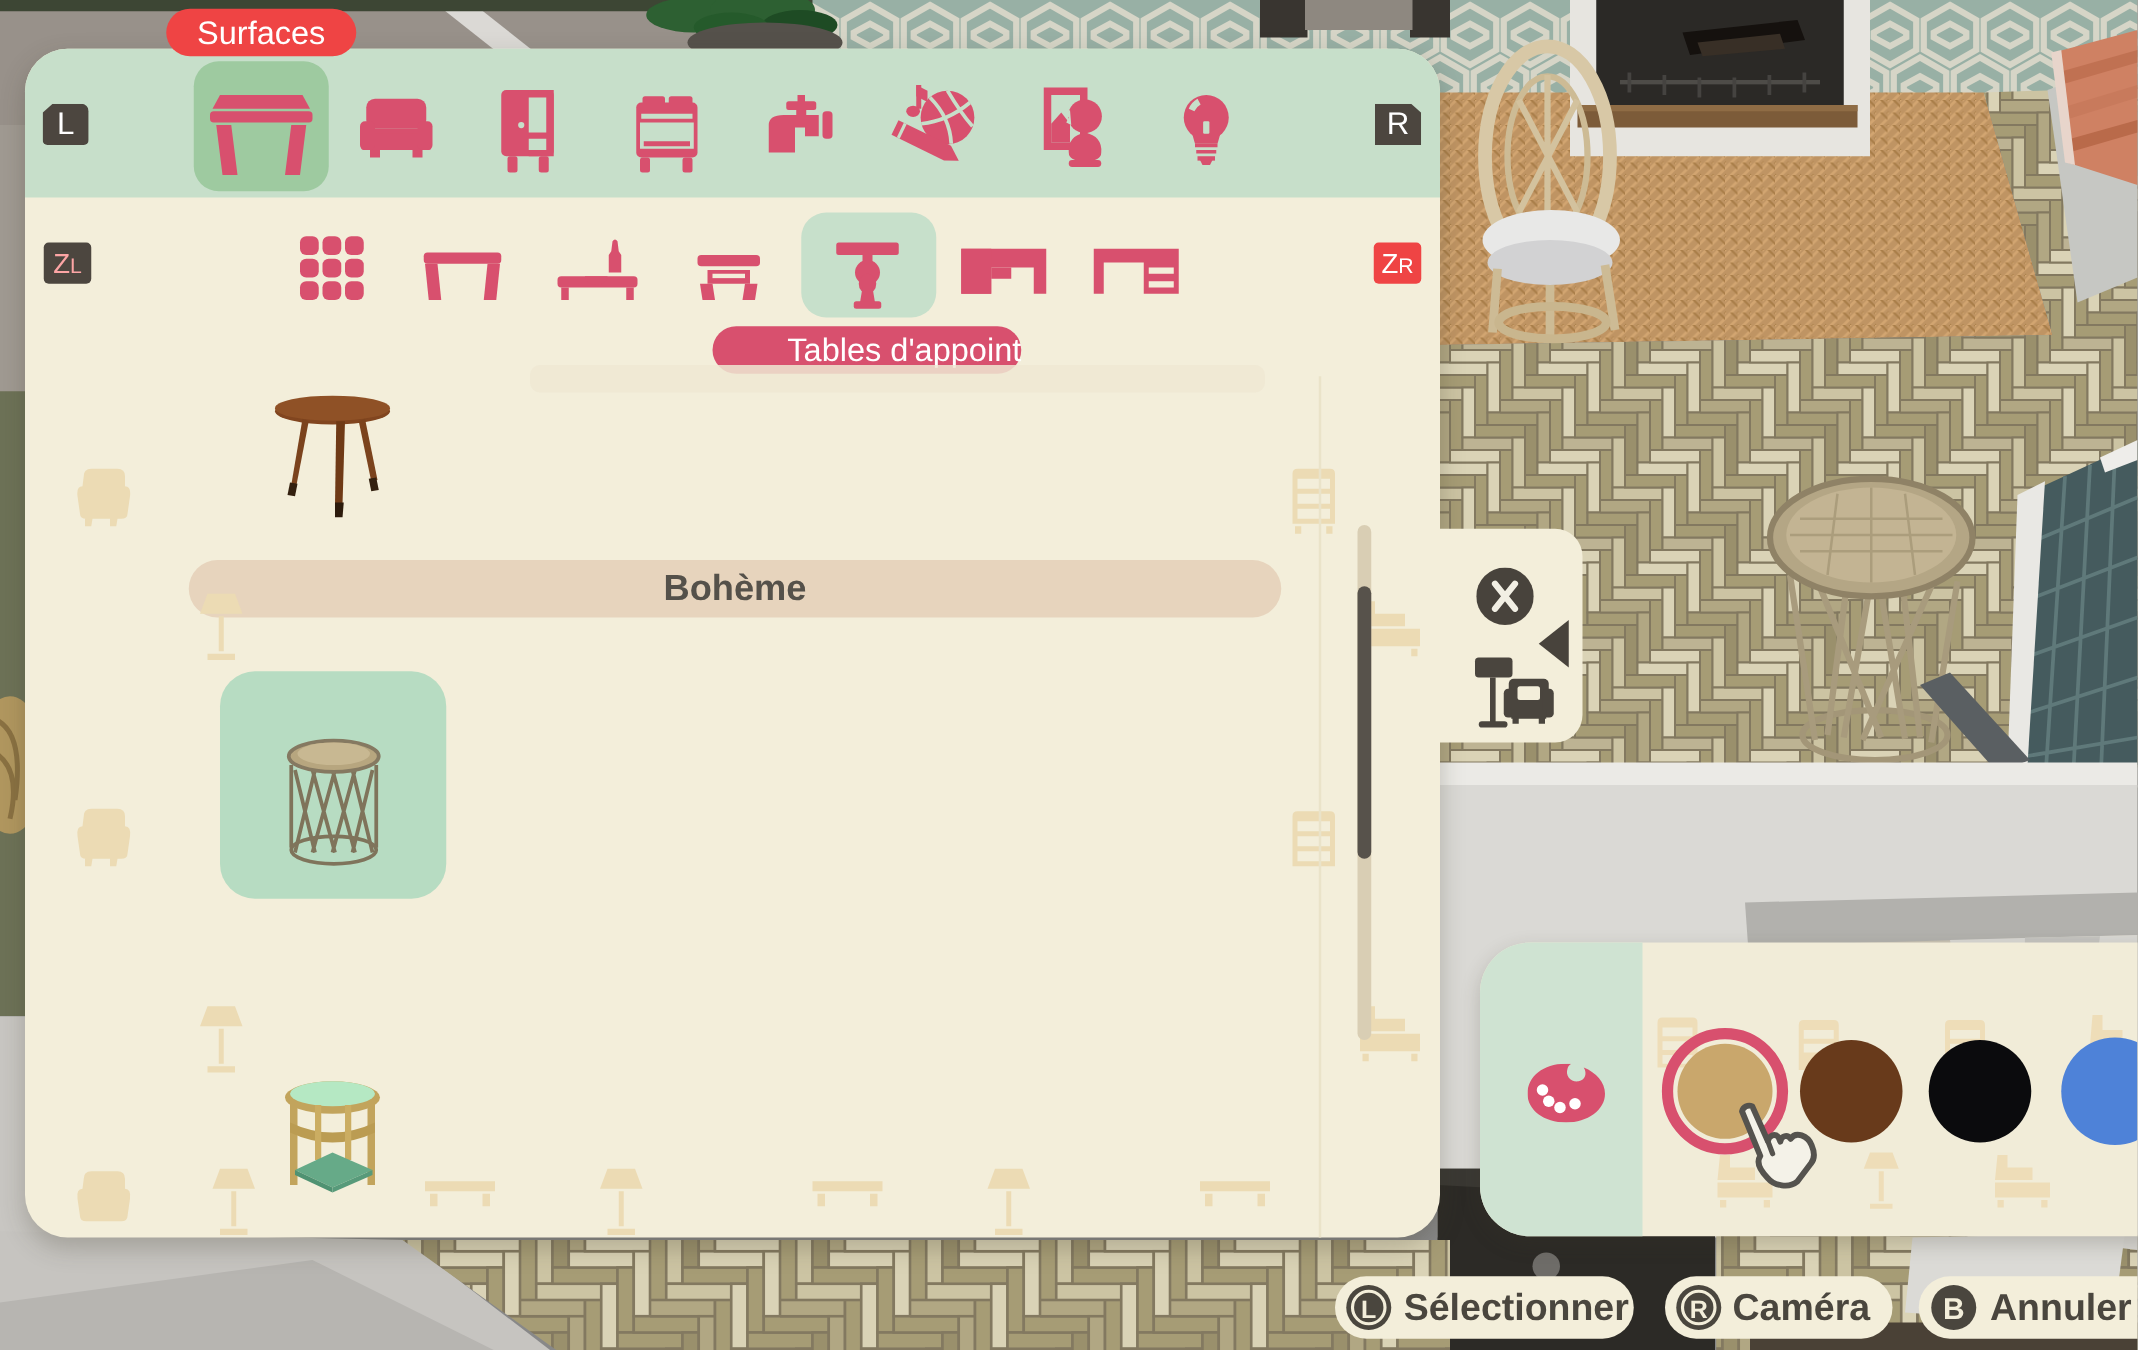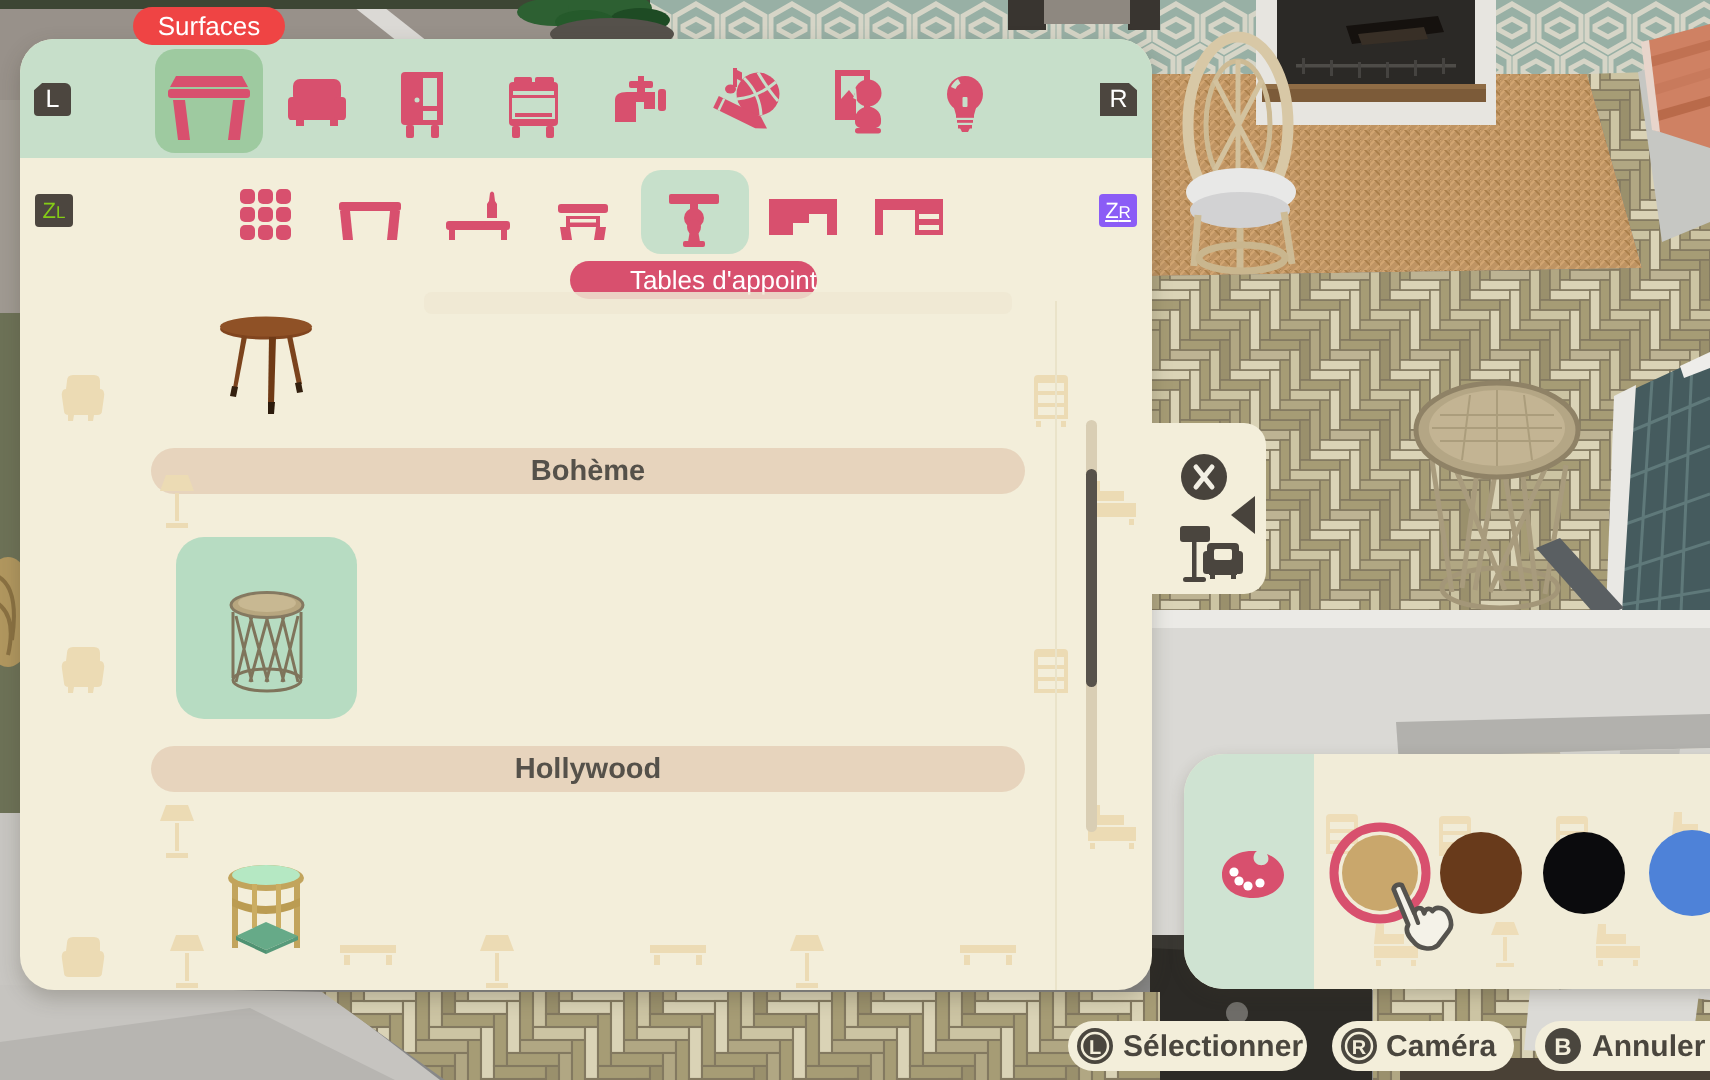--- a/index.html
+++ b/index.html
@@ -213,23 +213,23 @@
 <div class="abs" style="left:20px;top:39px;width:1132px;height:951px;background:#f3eeda;border-radius:34px;box-shadow:0 8px 20px rgba(60,55,40,0.25);"></div>
 
 <div class="abs" style="left:20px;top:39px;width:1132px;height:119px;background:#c7dfca;border-radius:34px 34px 0 0;"></div>
 
 <div class="abs" style="left:133px;top:7px;width:152px;height:38px;background:#ef4444;border-radius:19px;color:#fff;font-size:26px;text-align:center;line-height:38px;">Surfaces</div>
 
 <div class="abs" style="left:34px;top:83px;width:37px;height:33px;background:#4c463f;border-radius:4px 6px 4px 4px;clip-path:polygon(0 22%,22% 0,100% 0,100% 100%,0 100%);color:#fff;font-size:25px;text-align:center;line-height:33px;">L</div>
 
 <div class="abs" style="left:1100px;top:83px;width:37px;height:33px;background:#4c463f;clip-path:polygon(0 0,78% 0,100% 22%,100% 100%,0 100%);color:#fff;font-size:25px;text-align:center;line-height:33px;">R</div>
 
-<div class="abs" style="left:35px;top:194px;width:38px;height:33px;background:#4c463f;border-radius:4px;color:#84cc16;font-size:22px;text-align:center;line-height:33px;">Z<span style="font-size:17px">L</span></div>
-
-<div class="abs" style="left:1099px;top:194px;width:38px;height:33px;background:#8b5cf6;border-radius:4px;color:#fff;font-size:22px;text-align:center;line-height:33px;text-decoration:underline;">Z<span style="font-size:17px">R</span></div>
+<div class="abs" style="left:35px;top:194px;width:38px;height:33px;background:#4c463f;border-radius:4px;color:#fca5a5;font-size:22px;text-align:center;line-height:33px;">Z<span style="font-size:17px">L</span></div>
+
+<div class="abs" style="left:1099px;top:194px;width:38px;height:33px;background:#ef4444;border-radius:4px;color:#fff;font-size:22px;text-align:center;line-height:33px;">Z<span style="font-size:17px">R</span></div>
 
 <div class="abs" style="left:155px;top:49px;width:108px;height:104px;background:#9ecaa0;border-radius:20px;"></div>
 
 <div class="abs" style="left:641px;top:170px;width:108px;height:84px;background:#c7e0cb;border-radius:20px;"></div>
 
 <svg class="abs" style="left:0;top:0" width="1150" height="270">
   <g fill="#d8506e">
 
     <g transform="translate(209,100)">
       <polygon points="-33,-24 33,-24 39,-13 -39,-13"></polygon>
@@ -375,21 +375,20 @@
       <rect x="10" y="-4" width="20" height="5" fill="#f3eeda"></rect>
       <rect x="10" y="7" width="20" height="5" fill="#f3eeda"></rect>
     </g>
   </g>
 </svg>
 
 <div class="abs" style="left:570px;top:261px;width:247px;height:38px;background:#d8506e;border-radius:19px;color:#fff;font-size:26px;text-align:right;line-height:38px;">Tables d'appoint</div>
 
 <div class="abs" style="left:151px;top:448px;width:874px;height:46px;background:#e7d4bd;border-radius:23px;color:#55514a;font-size:29px;font-weight:bold;text-align:center;line-height:46px;">Bohème</div>
 
-<div class="abs" style="left:151px;top:746px;width:874px;height:46px;background:#e7d4bd;border-radius:23px;color:#55514a;font-size:29px;font-weight:bold;text-align:center;line-height:46px;">Hollywood</div>
 
 <div class="abs" style="left:176px;top:537px;width:181px;height:182px;background:#b7dcc2;border-radius:28px;"></div>
 
 <svg class="abs" style="left:216px;top:312px" width="104" height="102">
   <ellipse cx="50" cy="17" rx="46" ry="10.5" fill="#81451f"></ellipse>
   <ellipse cx="50" cy="14.5" rx="46" ry="10" fill="#8f5126"></ellipse>
   <path d="M26 23 L17 76 L21 77 L31 25 Z" fill="#7b431d"></path>
   <path d="M53 25 L52 92 L58 92 L60 25 Z" fill="#6f3a16"></path>
   <path d="M76 23 L86 72 L81 73 L71 25 Z" fill="#7b431d"></path>
   <path d="M16 74 l6 1 -2 10 -6 -1 z" fill="#33200f"></path>

